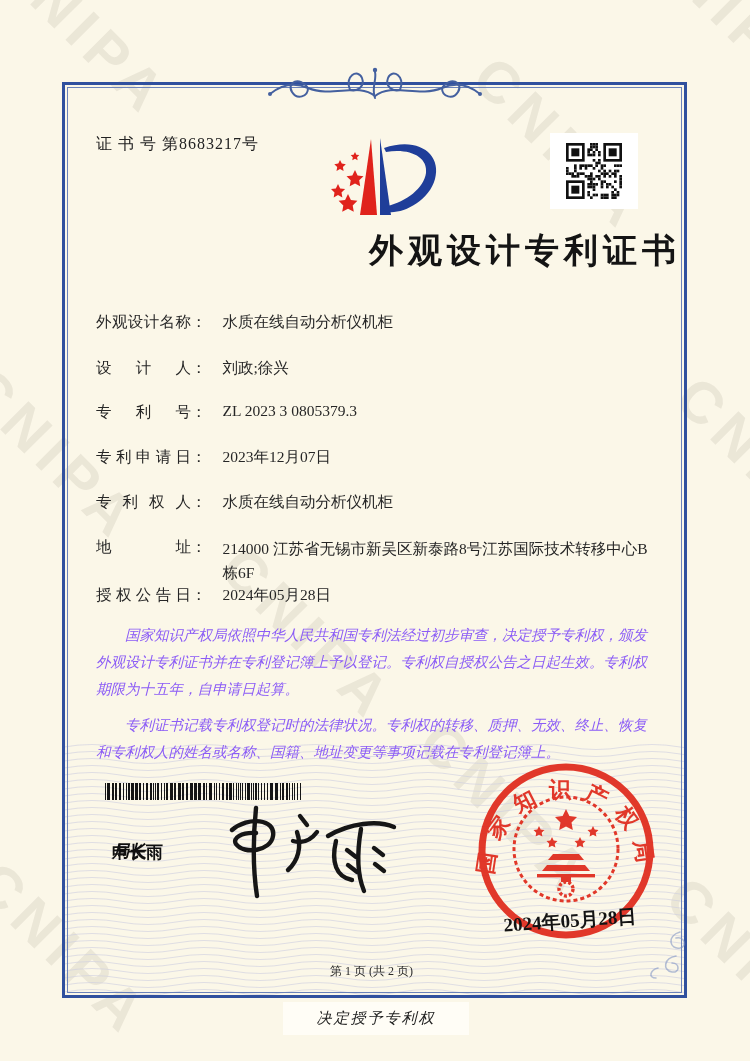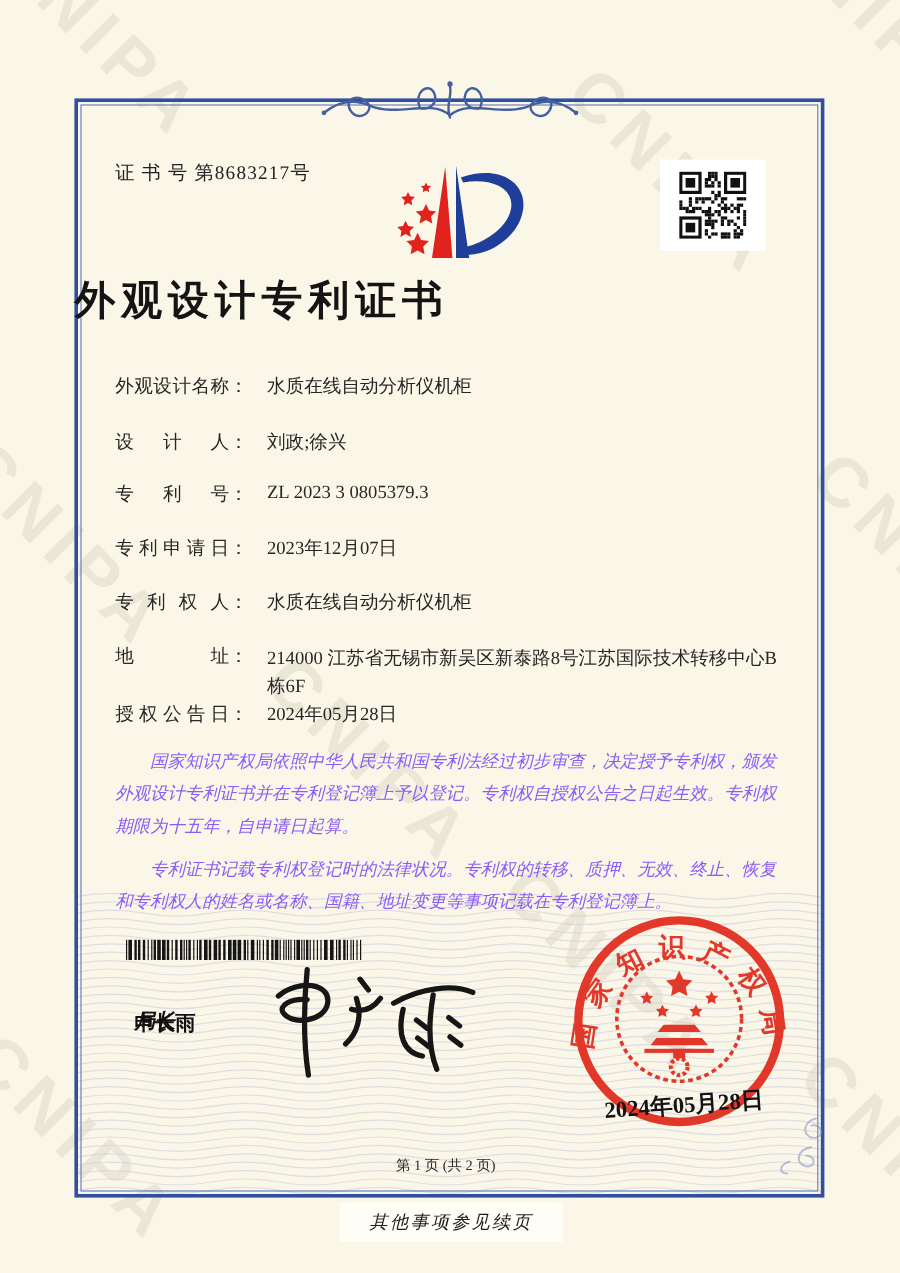--- a/index.html
+++ b/index.html
@@ -22,21 +22,21 @@
   .flourish{position:absolute;left:262px;top:50px;width:226px;height:60px;}
   .corner-curl{position:absolute;left:640px;top:928px;width:46px;height:52px;opacity:.55;}
 
   .cert-no{position:absolute;left:96px;top:134px;font-size:16px;letter-spacing:1px;color:#222;}
 
   .logo{position:absolute;left:300px;top:124px;width:145px;height:98px;}
 
   .qr-box{position:absolute;left:550px;top:133px;width:88px;height:76px;background:#fff;}
   .qr-box svg{position:absolute;left:16px;top:10px;}
 
-  .title{position:absolute;left:62px;width:619px;top:228px;text-align:left;
+  .title{position:absolute;left:62px;width:619px;top:228px;text-align:right;
          font-size:34px;font-weight:bold;letter-spacing:5px;color:#141414;}
 
   .field{position:absolute;left:96px;font-size:15.5px;color:#262626;white-space:nowrap;}
   .field .lab{display:inline-block;width:95px;text-align:justify;text-align-last:justify;
               text-justify:inter-character;vertical-align:top;}
   .field .col{display:inline-block;vertical-align:top;}
   .field .val{display:inline-block;vertical-align:top;margin-left:16px;}
   .field.addr{white-space:normal;}
   .field.addr .val{width:436px;line-height:1.55;}
   .field2{position:absolute;left:385px;font-size:15.5px;color:#262626;white-space:nowrap;}
@@ -423,16 +423,16 @@
         <rect x="90" y="120" width="10" height="8"></rect>
         <circle cx="95" cy="135" r="7" fill="none" stroke="#e02a1c" stroke-width="3.4" stroke-dasharray="3 2"></circle>
       </g>
     </g>
   </svg>
   <div class="seal-date">2024年05月28日</div>
 
   <div class="page-num">第 1 页 (共 2 页)</div>
 
   <div class="footer-box">
-    <div class="footer-note">其他事项参见续页</div>
+    <div class="footer-note">决定授予专利权</div>
   </div>
 
 </div>
 
 </body></html>

